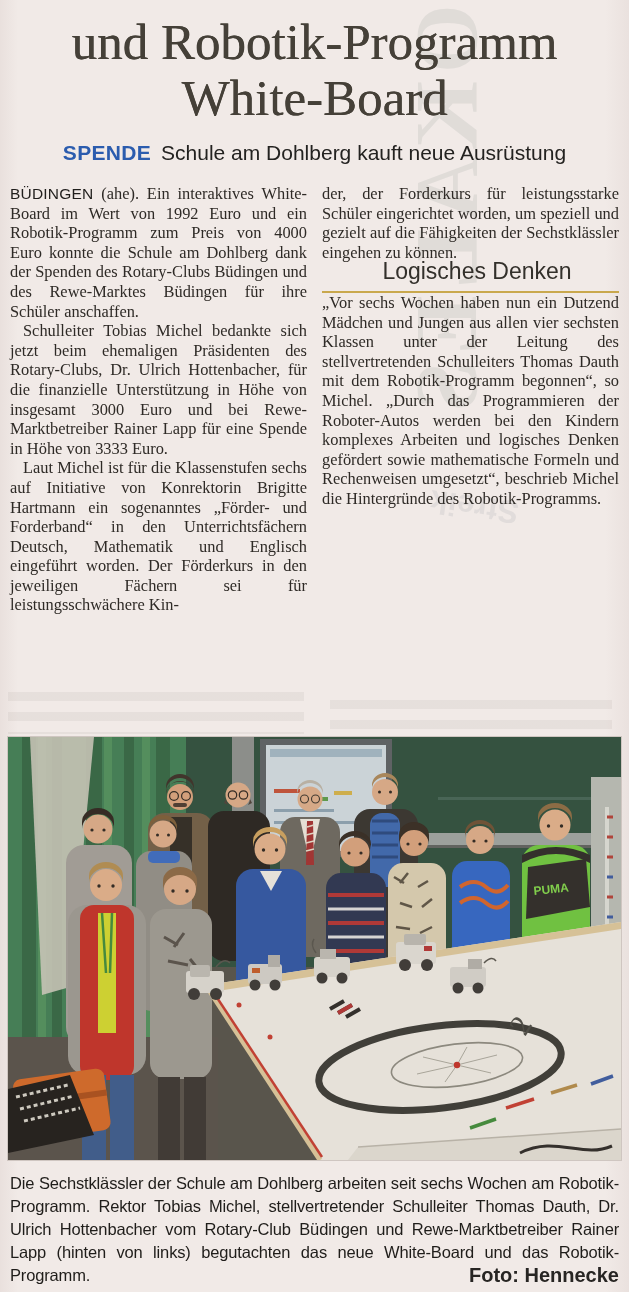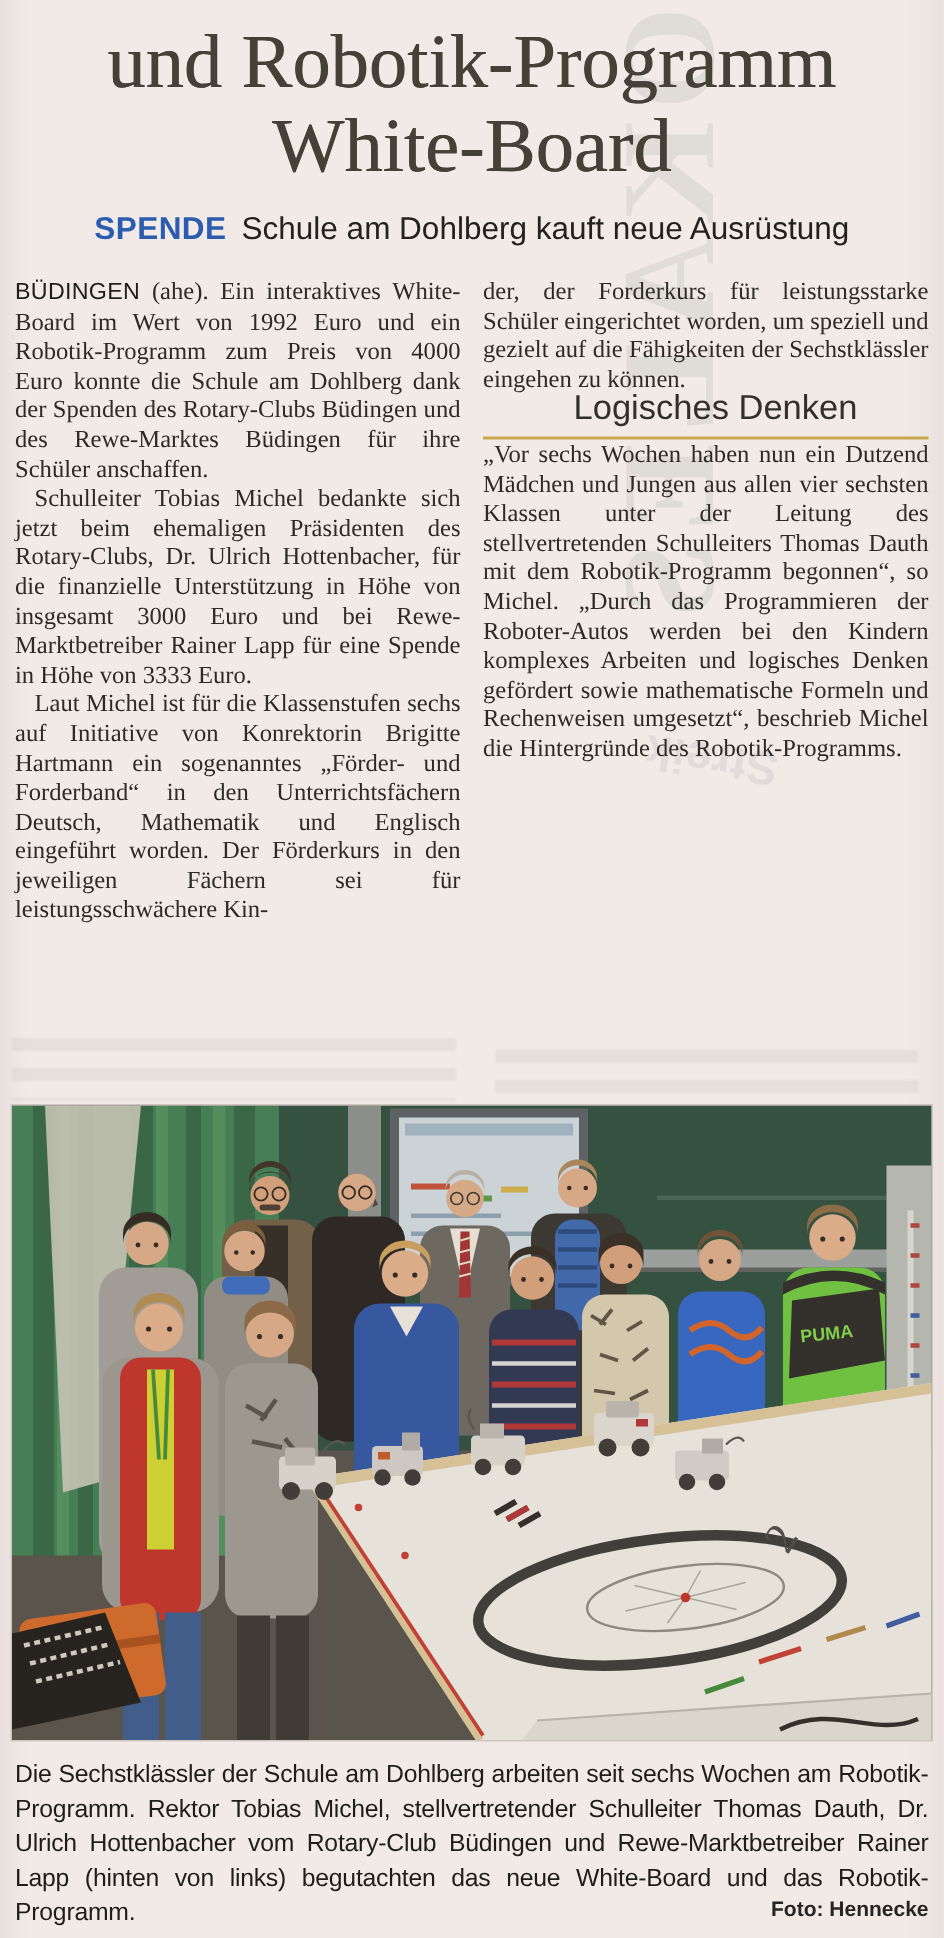--- a/index.html
+++ b/index.html
@@ -41,21 +41,21 @@
     padding-bottom:9px;border-bottom:2.5px solid var(--subhead-rule-gold);}
 
   .photo{position:absolute;top:737px;left:8px;width:613px;height:423px;
     outline:1px solid #cfc6c1;background:#4a4a42;}
   .photo svg{display:block;}
 
   .caption{position:absolute;top:1172px;left:10px;width:609px;
     font-family:"Liberation Sans",sans-serif;font-weight:400;font-size:16.5px;
     line-height:23px;letter-spacing:-0.15px;text-align:justify;color:#1f1d1a;}
   .credit{position:absolute;top:1172px;left:10px;width:609px;text-align:right;
-    font-family:"Liberation Sans",sans-serif;font-weight:700;font-size:14px;
+    font-family:"Liberation Sans",sans-serif;font-weight:700;font-size:20px;
     color:#272523;margin-top:92px;}
 </style>
 </head>
 <body>
 
 <div class="ghost ghost-lokales">LOKALES</div>
 <div class="ghost ghost-streik">Streik</div>
 <div class="ghost-lines gl-left"></div>
 <div class="ghost-lines gl-right"></div>
 

